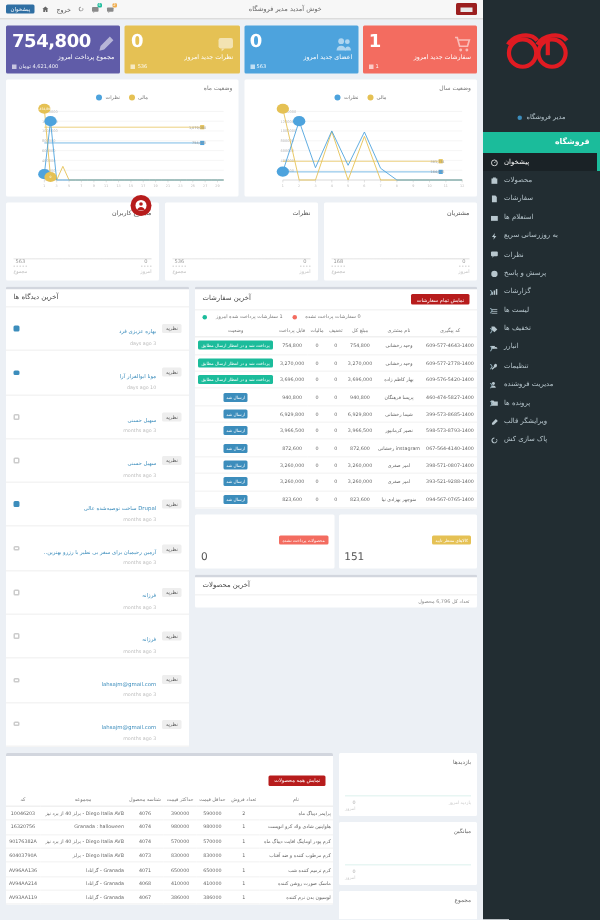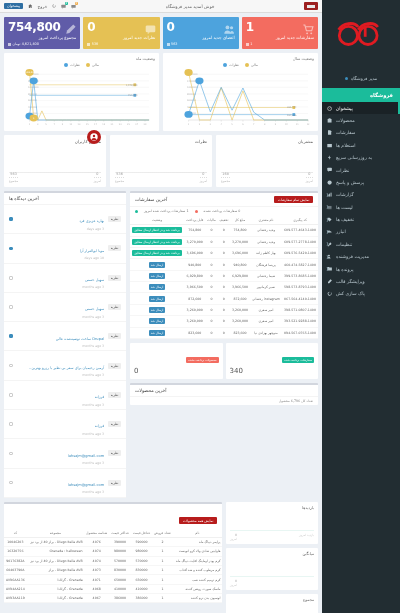--- a/index.html
+++ b/index.html
@@ -819,21 +819,21 @@
                     <td>0</td>
                     <td>823,600</td>
                     <td><span class="pill blue">ارسال شد</span></td>
                   </tr>
                 </tbody>
             </table>
           </div>
 
           <div class="pillstats" id="pillstats">
               <div class="pillstat"><span class="ps-tag" style="background:#f36c60">محصولات پرداخت نشده</span><div class="ps-num">0</div></div>
-              <div class="pillstat"><span class="ps-tag" style="background:#1bbc9b">سفارشات پرداخت شده</span><div class="ps-num">340</div></div>
+              <div class="pillstat"><span class="ps-tag" style="background:#e5c154">کالاهای منتظر تایید</span><div class="ps-num">151</div></div>
             </div>
 
           <div class="card">
             <div class="card-head">
               <span class="card-title">آخرین محصولات</span>
             </div>
             <div class="sm-note">تعداد کل 6,796 محصول</div>
           </div>
         </div>
       </div>

